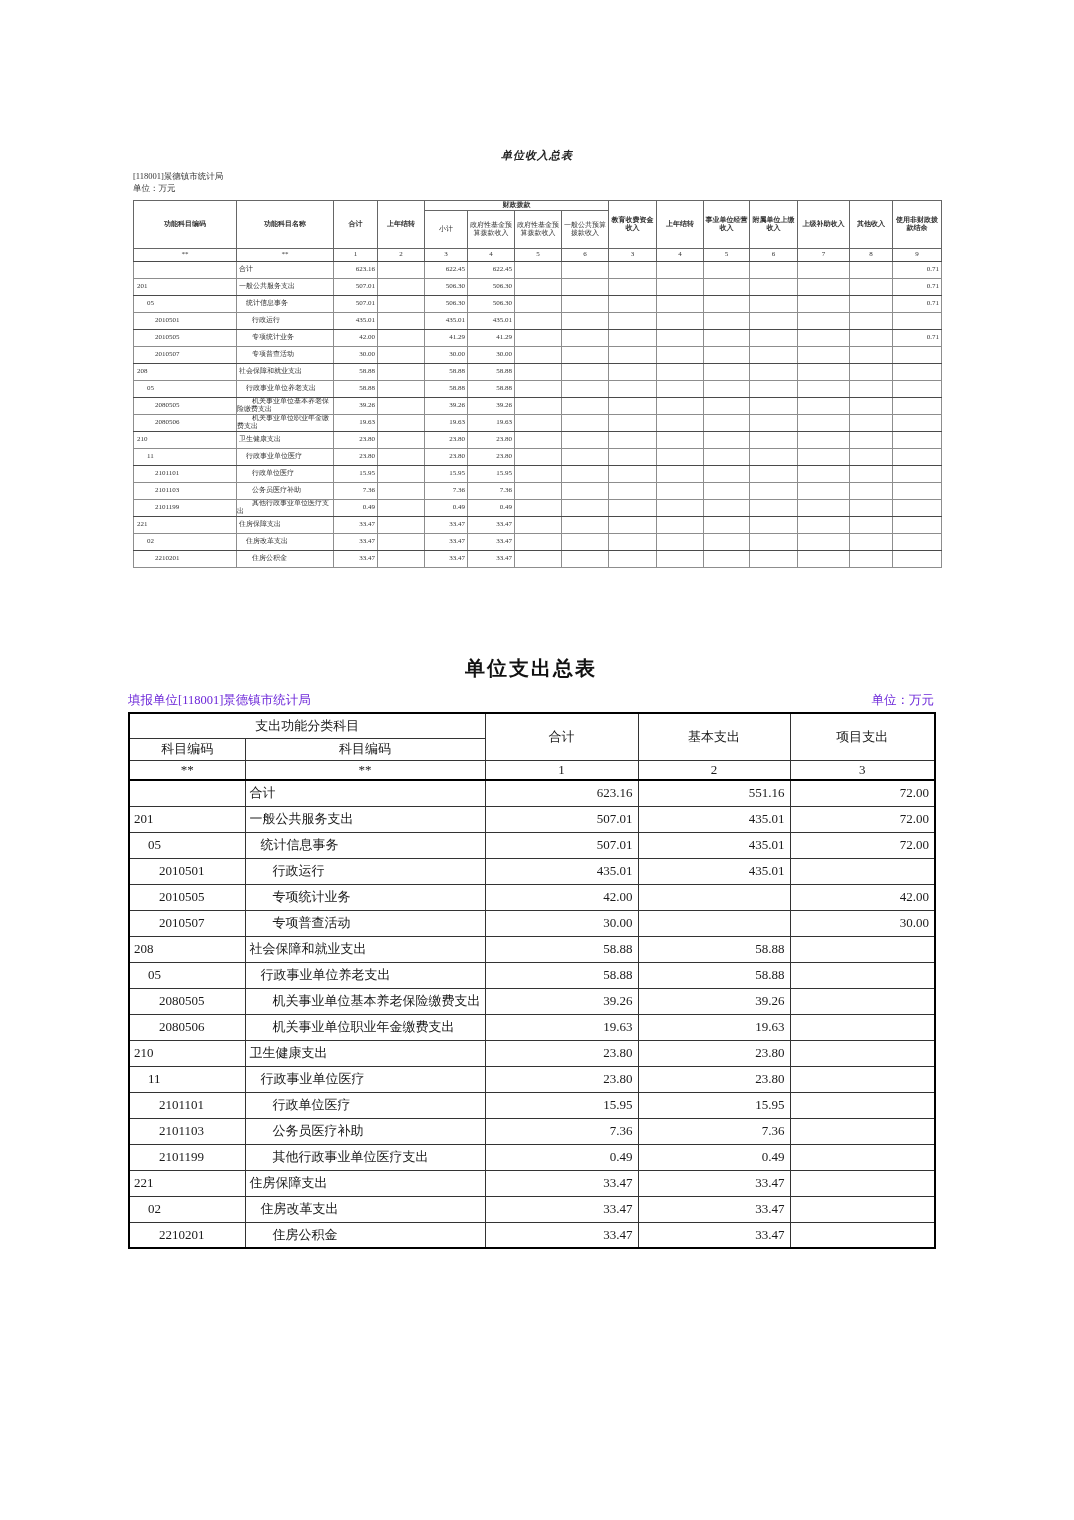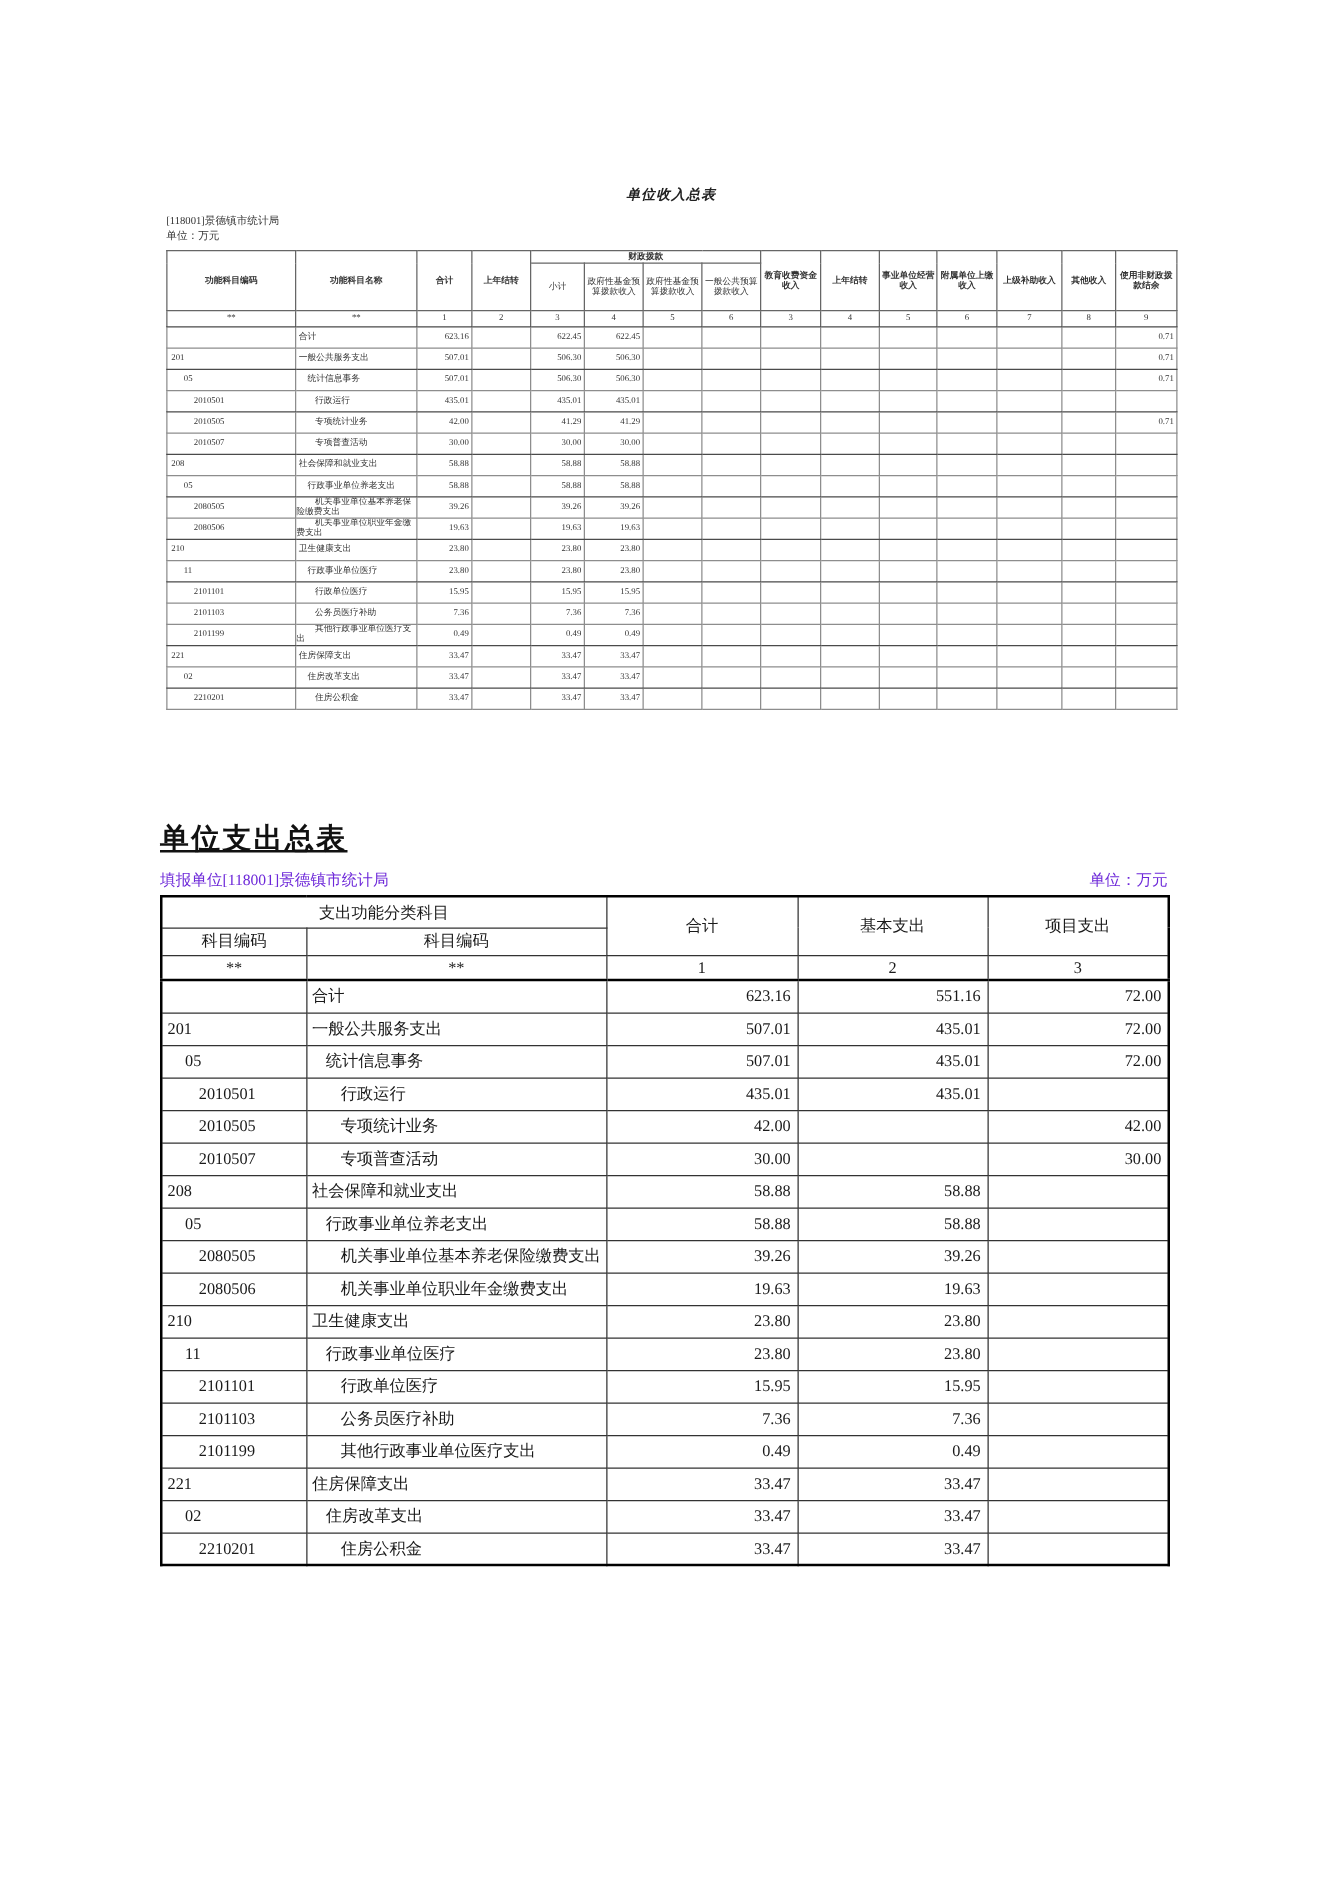--- a/index.html
+++ b/index.html
@@ -33,21 +33,21 @@
   .income tbody td.name.l0, .income tbody td.name.l1 { text-indent:2px; }
   .income tbody td.name.l2 { text-indent:9px; }
   .income tbody td.name.l3 { text-indent:15px; }
   .income tbody td.val { text-align:right; padding-right:2px; }
   .income tbody tr.sep td { border-bottom-color:#4a4a4a; }
   .income thead tr.numrow td { border-bottom-color:#4a4a4a; }
 
   
   .expense { left:128px; top:655px; width:806px; }
   .expense .tbl-title { font-family:"Liberation Sans","DejaVu Sans",sans-serif;
-    font-size:23px; font-weight:bold; letter-spacing:2px; color:#111;text-decoration:underline; }
+    font-size:20px; font-weight:bold; text-align:center; letter-spacing:2px; color:#111; }
   .expense .meta { display:flex; justify-content:space-between; margin-top:10px;
     font-size:12.5px; color:#6d28d9; }
   .expense table { border-collapse:collapse; table-layout:fixed; width:806px; margin-top:3px;
     border:2px solid #000; }
   .expense th, .expense td { border:1px solid #333; font-weight:normal; font-size:13px;
     vertical-align:middle; overflow:hidden; }
   .expense thead th { text-align:center; }
   .expense .hrow1 th { height:25px; }
   .expense .hrow2 th { height:22px; }
   .expense .numrow td { height:20px; text-align:center; }

